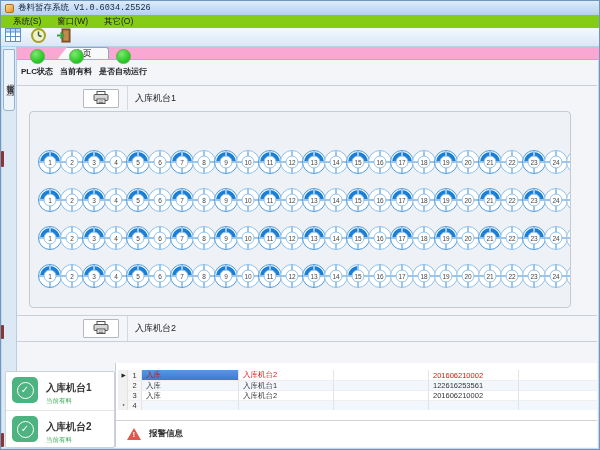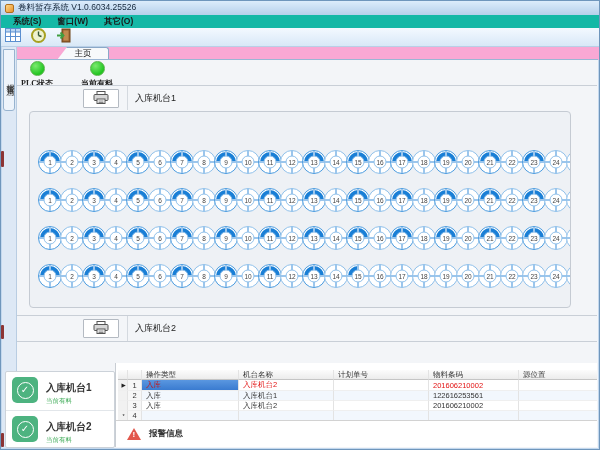--- a/index.html
+++ b/index.html
@@ -7,24 +7,24 @@
   .window{
     position:relative;width:600px;height:450px;overflow:hidden;
     font-family:"Liberation Sans","DejaVu Sans",sans-serif;
     background:#c3d8ee;border:1px solid #6f96bc;color:#222;
   }
   
   .titlebar{position:absolute;left:0;top:0;right:0;height:14px;
     background:linear-gradient(#dcecfb,#b6d0eb);display:flex;align-items:center;padding-left:4px;}
   .app-icon{width:9px;height:9px;border-radius:2px;margin-right:4px;
     background:linear-gradient(135deg,#ffd98a,#e8912c);border:1px solid #b06f1e;}
-  .title-text{font-size:8.5px;color:#16283c;white-space:nowrap;}
+  .title-text{font-size:8.5px;color:#16283c;white-space:nowrap;font-family:Liberation Mono, monospace;}
   
   .menubar{position:absolute;left:0;top:14px;right:0;height:13px;
-    background:#14b8a6;display:flex;align-items:center;padding-left:4px;font-weight:bold;}
+    background:#84cc16;display:flex;align-items:center;padding-left:4px;}
   .menu-item{font-size:8.5px;padding:0 8px;color:#1a1a1a;cursor:default;}
   
   .toolbar{position:absolute;left:0;top:27px;right:0;height:19px;
     background:linear-gradient(#f3f9ff,#d8e8f7);border-bottom:1px solid #b9cfe6;
     display:flex;align-items:center;padding-left:2px;gap:5px;}
   .tool-btn{width:20px;height:17px;display:flex;align-items:center;justify-content:center;border-radius:2px;}
   
   .tabstrip{position:absolute;left:16px;top:46px;right:0;height:13px;background:#f9a8d4;}
   .tab-active{position:absolute;left:40px;top:0;height:13px;width:52px;background:#f7f9fb;
     border:1px solid #8aa8c8;border-bottom:none;border-radius:0 3px 0 0;
@@ -33,21 +33,21 @@
   
   .leftstrip{position:absolute;left:1px;top:46px;width:15px;bottom:1px;background:#dde8f5;border-right:1px solid #b9cde2;}
   .side-tab{position:absolute;left:1px;top:2px;width:12px;height:62px;background:#eef4fb;
     border:1px solid #97b3cf;border-radius:0 0 3px 3px;
     writing-mode:vertical-rl;font-size:8px;color:#333;display:flex;align-items:center;justify-content:center;letter-spacing:1px;}
   .edge-mark{position:absolute;left:0;width:3px;background:#8c3434;border-radius:1px;}
   
   .bg-panel{position:absolute;left:15px;top:58px;right:1px;bottom:1px;background:#f3f5f8;
     border-top:1px solid #9ab6d4;border-left:1px solid #9ab6d4;}
   
-  .status-row{position:absolute;left:20px;top:60px;display:flex;gap:28px;font-family:Liberation Serif, serif;}
+  .status-row{position:absolute;left:20px;top:48px;display:flex;gap:7px;}
   .status-item{display:flex;flex-direction:column;align-items:center;gap:2px;}
   .status-dot{width:15px;height:15px;border-radius:50%;
     background:radial-gradient(circle at 35% 30%,#7cea6e,#22c522 70%);border:1px solid #58b348;}
   .status-label{font-size:8px;font-weight:bold;color:#222;white-space:nowrap;}
   
   .machine-header{position:absolute;left:16px;right:2px;height:25px;border-top:1px solid #c9cfd7;background:#f3f5f8;}
   .printer-btn{position:absolute;left:66px;top:3px;width:36px;height:19px;background:#fff;
     border:1px solid #b4bac2;border-radius:1px;display:flex;align-items:center;justify-content:center;cursor:pointer;}
   .header-divider{position:absolute;left:110px;top:0;bottom:0;width:1px;background:#d4d9df;}
   .machine-title{position:absolute;left:118px;top:0;bottom:0;display:flex;align-items:center;font-size:9px;color:#222;}
@@ -161,20 +161,24 @@
 
   <div class="status-row">
       <div class="status-item">
         <div class="status-dot"></div>
         <div class="status-label">PLC状态</div>
       </div>
       <div class="status-item">
         <div class="status-dot"></div>
         <div class="status-label">当前有料</div>
       </div>
+      <div class="status-item">
+        <div class="status-dot"></div>
+        <div class="status-label">是否自动运行</div>
+      </div>
     </div>
 
   <div class="machine-header" style="top:84px;">
     <div class="printer-btn">
       <span>
         <svg width="16" height="13" viewBox="0 0 16 13">
             <rect x="4" y="0.5" width="8" height="3" fill="#fff" stroke="#555"></rect>
             <rect x="1" y="3.5" width="14" height="6" rx="1" fill="#d8d8d8" stroke="#555"></rect>
             <rect x="4" y="8" width="8" height="4.5" fill="#fff" stroke="#555"></rect>
             <line x1="5.5" y1="10" x2="10.5" y2="10" stroke="#888"></line>
@@ -765,29 +769,20 @@
         </div>
         <div class="card-text">
           <div class="card-title">入库机台2</div>
           <div class="card-status">当前有料</div>
         </div>
       </div>
     </div>
 
   <div class="right-panel">
     <div class="grid">
-      <div class="grid-row grid-head">
-          <div class="cell c-marker"></div>
-          <div class="cell c-num"></div>
-          <div class="cell c-0">操作类型</div>
-          <div class="cell c-1">机台名称</div>
-          <div class="cell c-2">计划单号</div>
-          <div class="cell c-3">物料条码</div>
-          <div class="cell c-4">源位置</div>
-        </div>
       <div>
           <div class="grid-row">
             <div class="cell c-marker">▶</div>
             <div class="cell c-num">1</div>
             <div class="cell c-0 sel red">入库</div>
             <div class="cell c-1 red">入库机台2</div>
             <div class="cell c-2"></div>
             <div class="cell c-3 red">201606210002</div>
             <div class="cell c-4"></div>
           </div>

